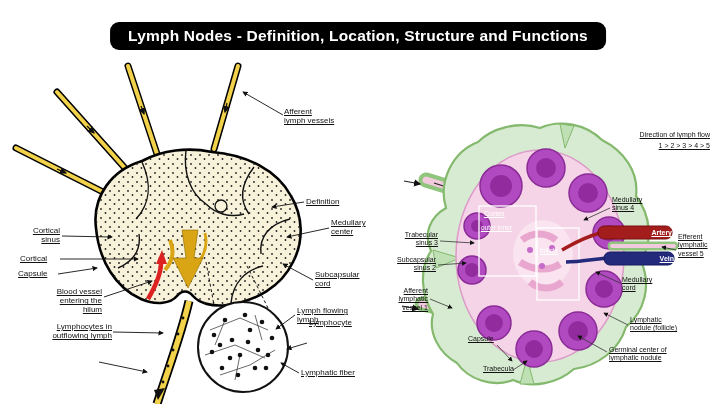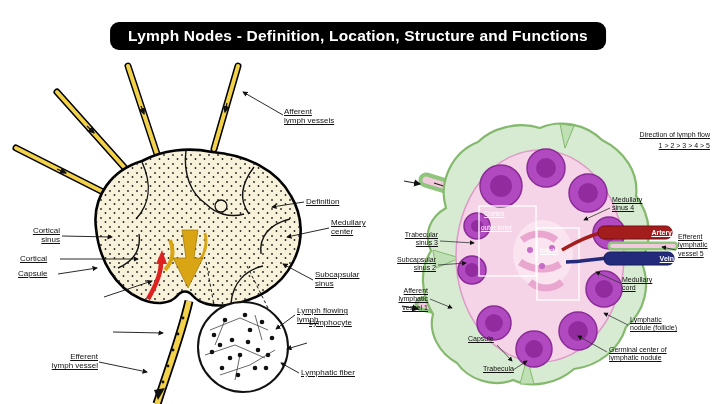--- a/index.html
+++ b/index.html
@@ -263,24 +263,27 @@
 
 <div class="lbl" style="left:284px;top:107px;width:62px">Afferent
 lymph vessels</div>
 <div class="lbl" style="left:306px;top:197px">Definition</div>
 <div class="lbl" style="left:331px;top:218px;width:50px">Medullary
 center</div>
 <div class="lbl ctr" style="left:16px;top:226px;width:44px">Cortical
 sinus</div>
 <div class="lbl" style="left:20px;top:254px">Cortical</div>
 <div class="lbl" style="left:18px;top:269px">Capsule</div>
-<div class="lbl ctr" style="left:28px;top:352px;width:70px">Efferent
-lymph vessel</div>
+<div class="lbl ctr" style="left:40px;top:287px;width:62px">Blood vessel
+entering the
+hilum</div>
+<div class="lbl ctr" style="left:36px;top:322px;width:76px">Lymphocytes in
+outflowing lymph</div>
 <div class="lbl" style="left:315px;top:270px;width:56px">Subcapsular
-sinus</div>
+cord</div>
 <div class="lbl" style="left:297px;top:306px;width:56px">Lymph flowing
 lymph</div>
 <div class="lbl" style="left:309px;top:318px">Lymphocyte</div>
 <div class="lbl" style="left:301px;top:368px">Lymphatic fiber</div>
 
 <div class="lbl s7 ctr" style="left:604px;top:131px;width:106px">Direction of lymph flow</div>
 <div class="lbl s7 ctr" style="left:604px;top:142px;width:106px">1 &gt; 2 &gt; 3 &gt; 4 &gt; 5</div>
 <div class="lbl s7" style="left:612px;top:196px;width:56px">Medullary
 sinus 4</div>
 <div class="lbl s7 white" style="left:484px;top:210px;width:44px">Cortex</div>

